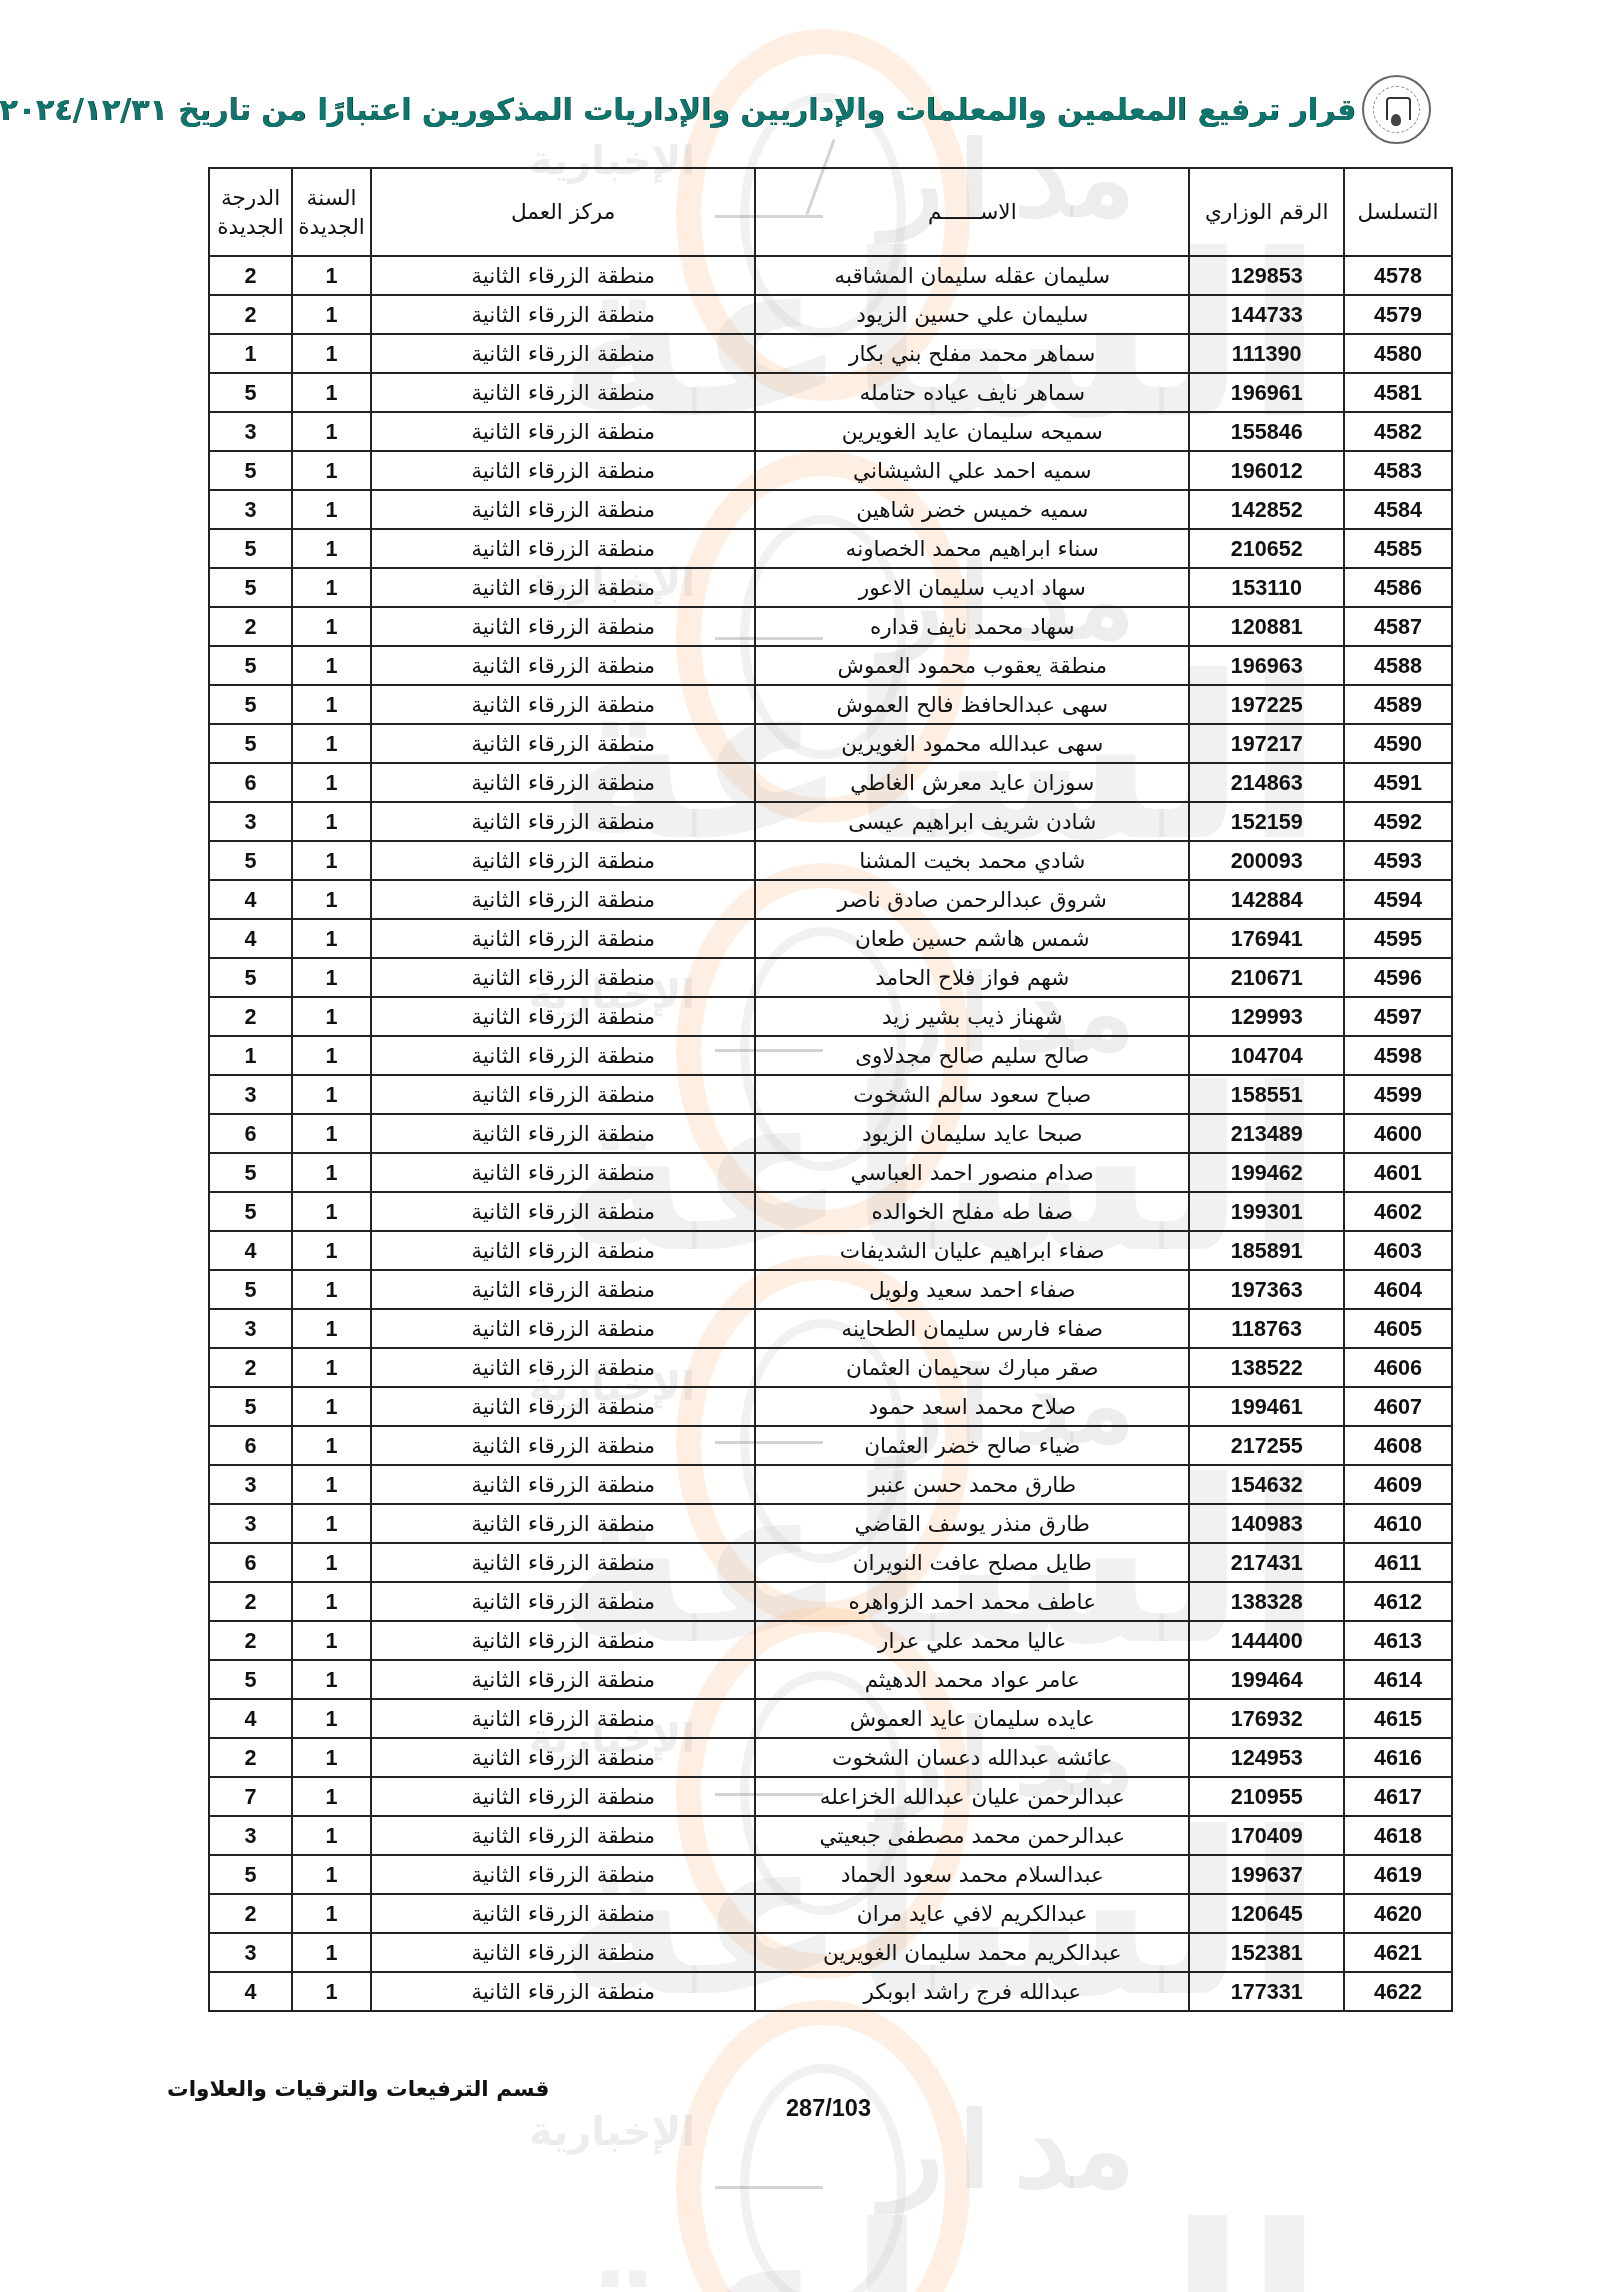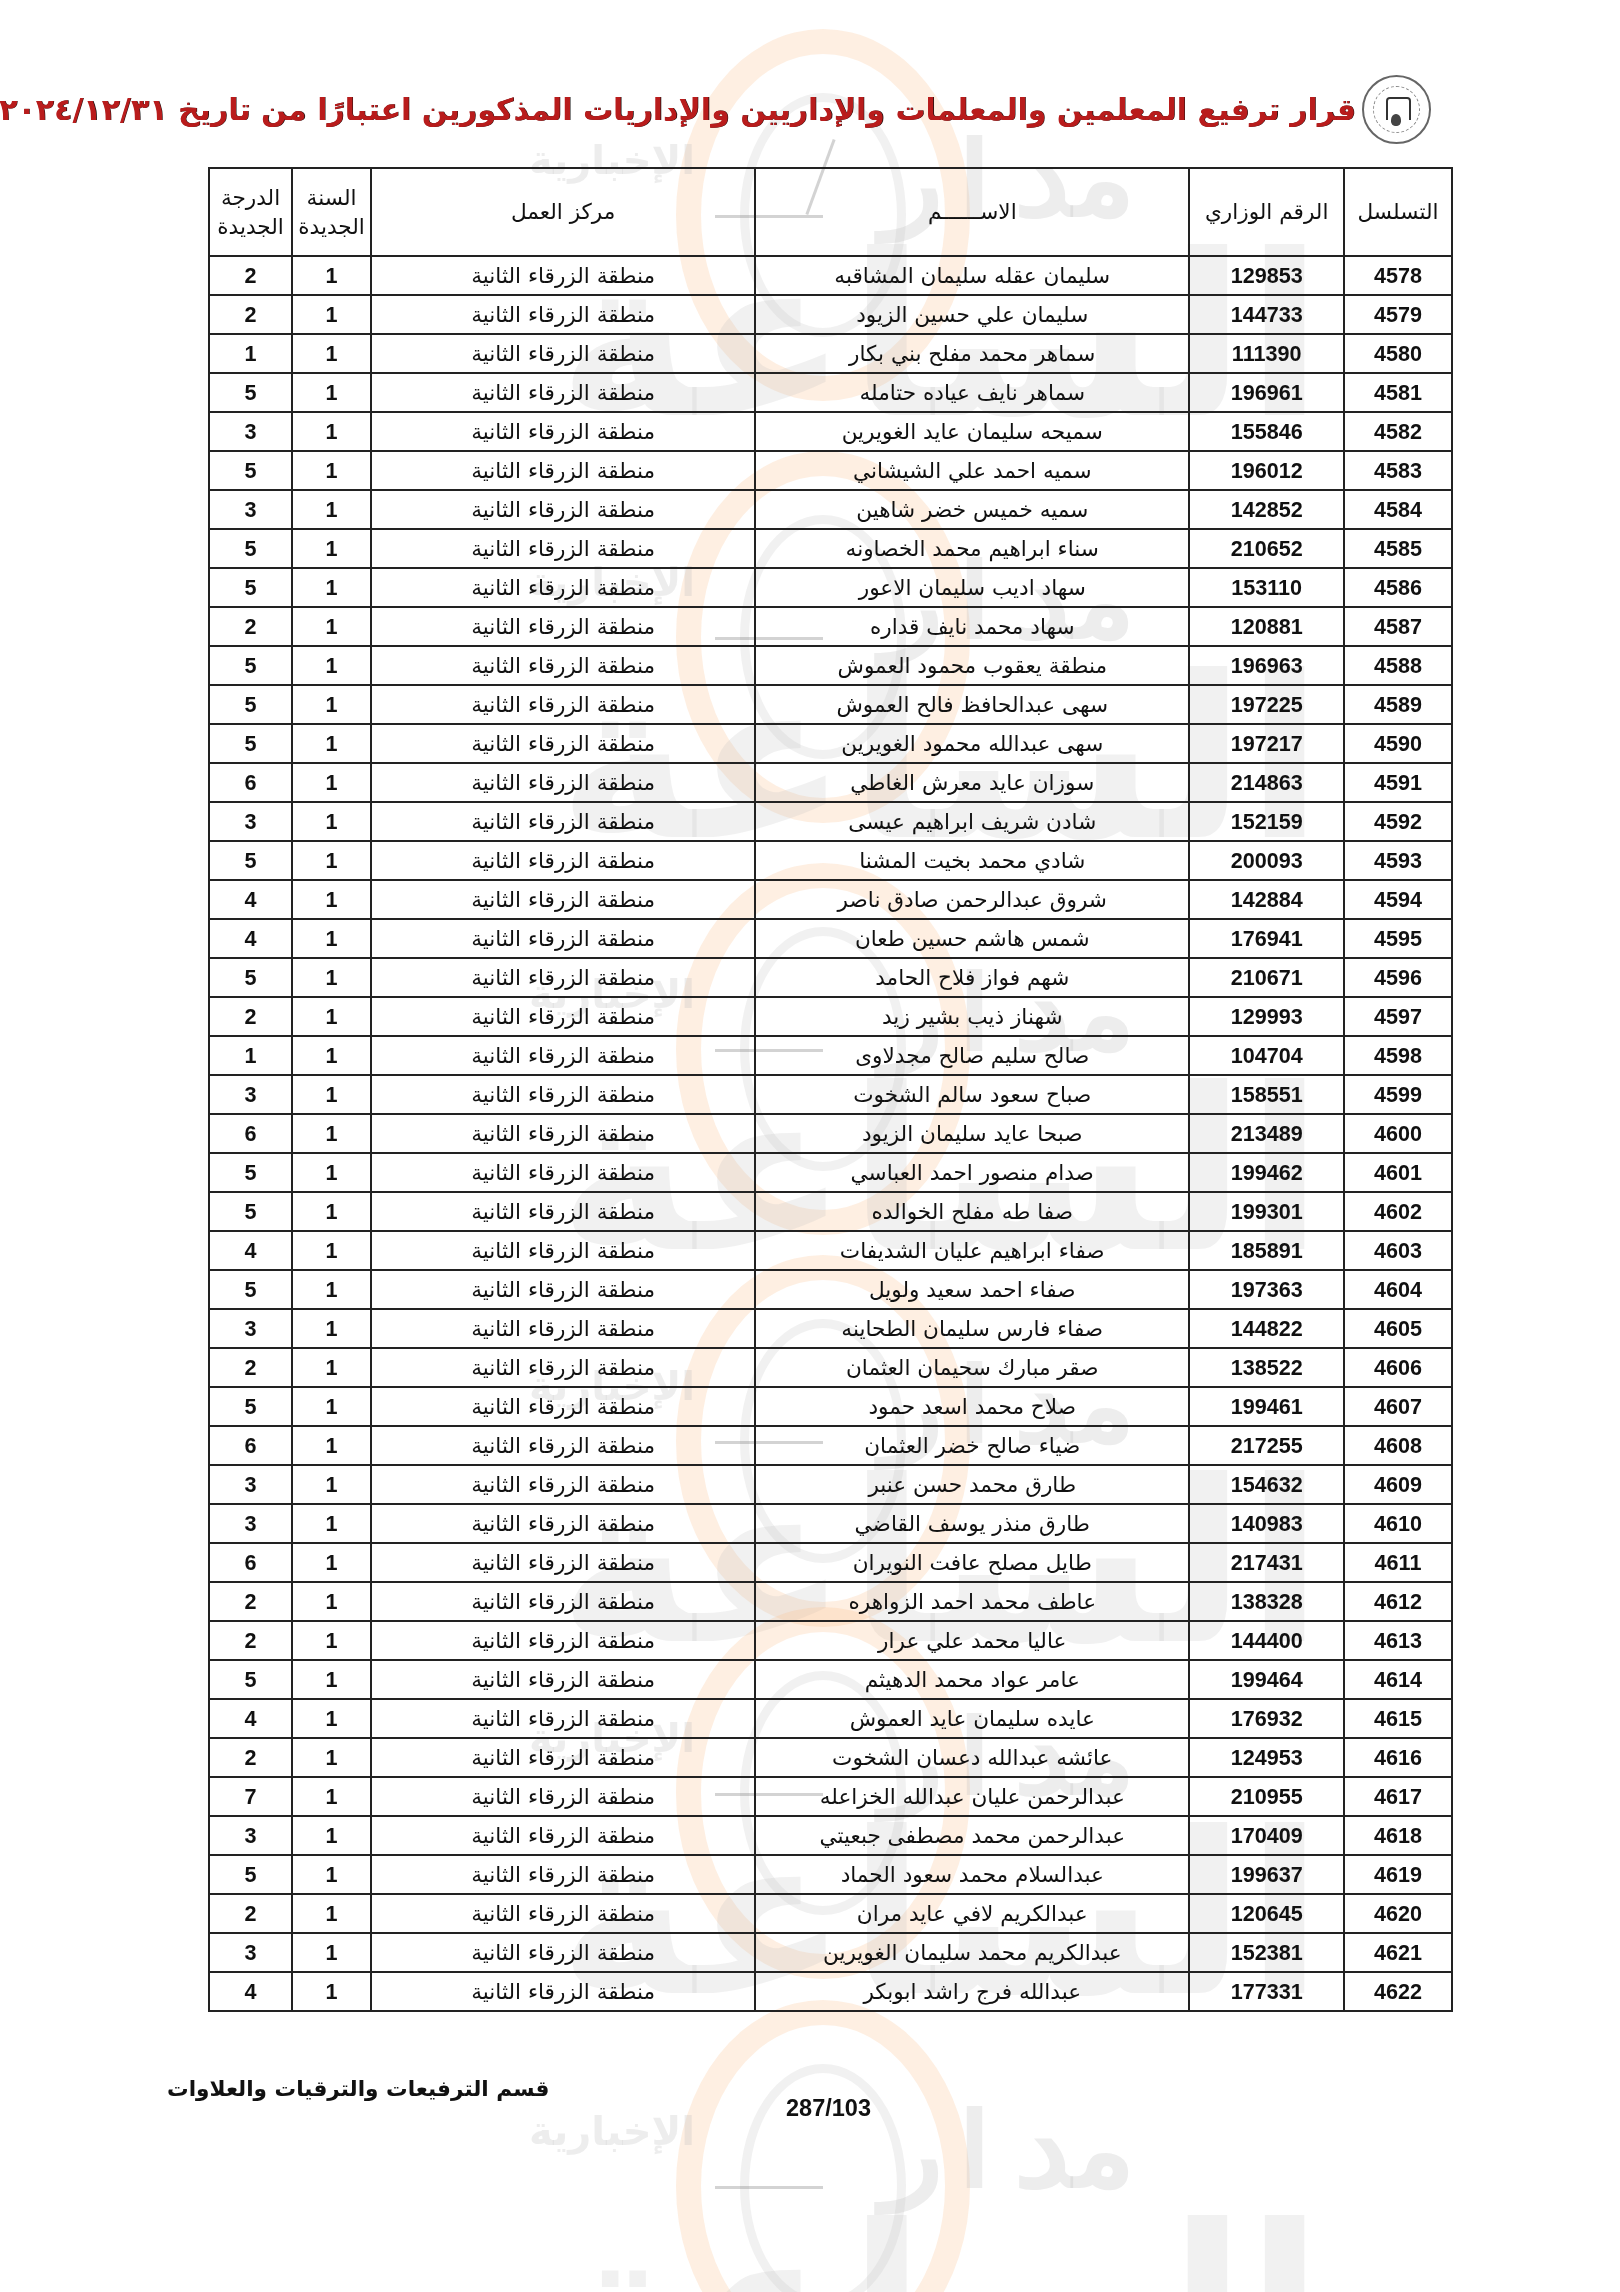--- a/index.html
+++ b/index.html
@@ -48,21 +48,21 @@
     border-radius:50%; border:1px dashed #888;
   }
   .logo .crown {
     position:absolute; left:21.6px; top:19.6px; width:21.6px; height:21.6px;
     border:2.9px solid #333; border-bottom:none; border-radius:3.9px 3.9px 0 0;
   }
   .logo .emblem {
     position:absolute; left:27.4px; top:37px; width:9.8px; height:11.8px; background:#444; border-radius:50% 50% 40% 40%;
   }
   .title {
-    font-size:30px; font-weight:bold; white-space:nowrap; color:#b91c1c;
+    font-size:30px; font-weight:bold; white-space:nowrap; color:#0f766e;
     text-shadow:0.6px 0 0 #111;
   }
 
   
   table.roster {
     position:absolute; top:167px; left:208px; width:1245px;
     border-collapse:collapse; z-index:2; table-layout:fixed;
     background:transparent;
   }
   table.roster th, table.roster td {
@@ -392,21 +392,21 @@
       <tr>
         <td class="num">4604</td>
         <td class="num">197363</td>
         <td class="name">صفاء احمد سعيد ولويل</td>
         <td class="center">منطقة الزرقاء الثانية</td>
         <td class="num">1</td>
         <td class="num">5</td>
       </tr>
       <tr>
         <td class="num">4605</td>
-        <td class="num">144822</td>
+        <td class="num">118763</td>
         <td class="name">صفاء فارس سليمان الطحاينه</td>
         <td class="center">منطقة الزرقاء الثانية</td>
         <td class="num">1</td>
         <td class="num">3</td>
       </tr>
       <tr>
         <td class="num">4606</td>
         <td class="num">138522</td>
         <td class="name">صقر مبارك سحيمان العثمان</td>
         <td class="center">منطقة الزرقاء الثانية</td>

